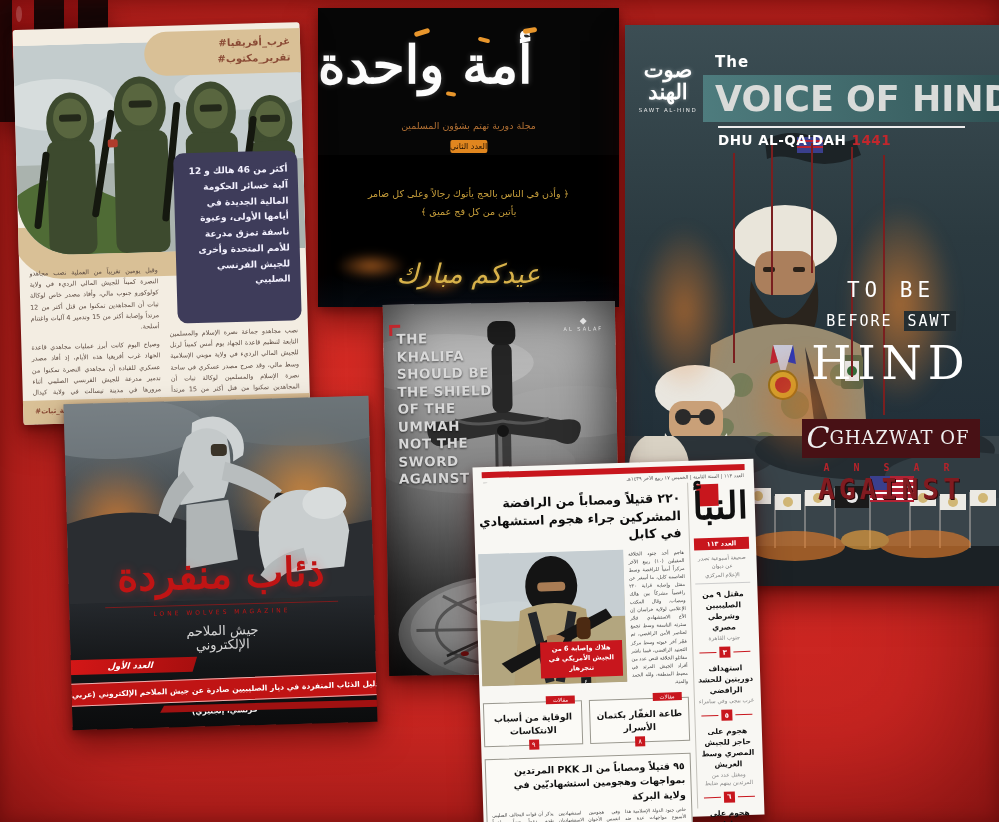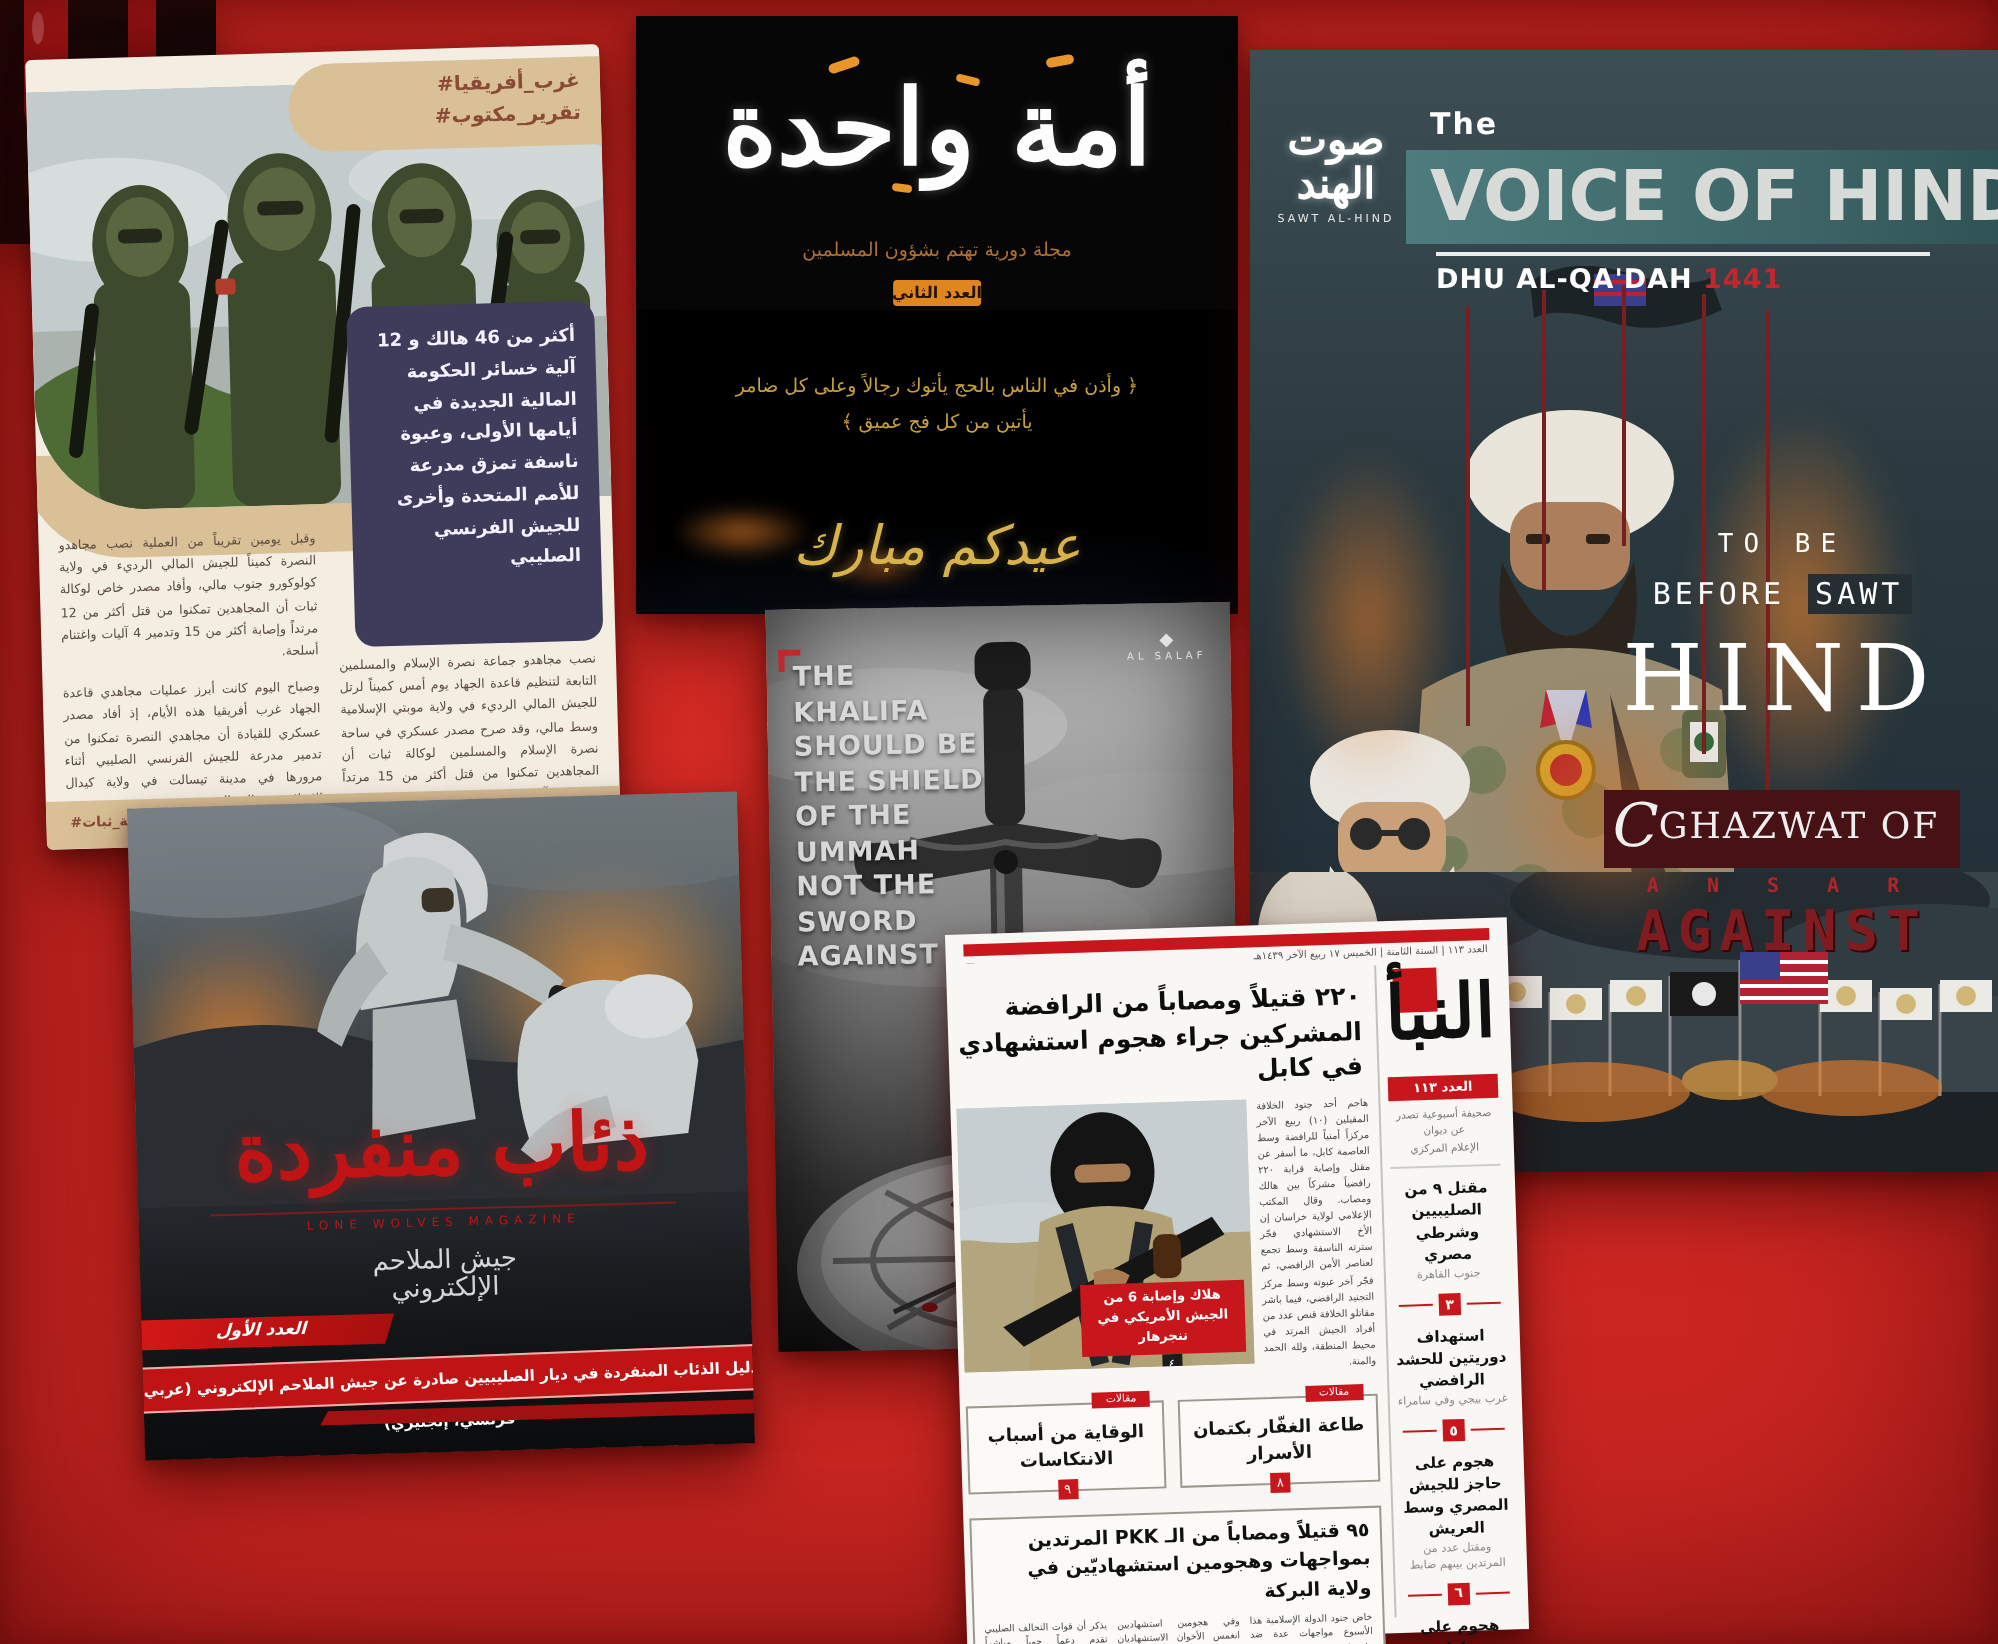--- a/index.html
+++ b/index.html
@@ -23,25 +23,25 @@
   #thabat .cols{top:238px;left:10px;right:10px;bottom:28px;z-index:4;display:flex;gap:10px;direction:rtl;}
   #thabat .col{flex:1;color:#5c4b41;font-size:6.3px;line-height:1.78;text-align:justify;direction:rtl;}
   #thabat .col.right .spacer{height:64px;}
   #thabat .col p{margin:0 0 7px 0;}
   #thabat .footer{left:0;right:0;bottom:0;height:24px;background:#d9c096;z-index:6;color:#8a4a35;}
   #thabat .footer .date{position:absolute;right:14px;top:6px;font-size:8.2px;font-weight:bold;direction:rtl;}
   #thabat .footer .tag{position:absolute;left:12px;top:7px;font-size:7px;font-weight:bold;}
 
   
   #ummah{left:318px;top:8px;width:301px;height:299px;background:#060606;z-index:1;overflow:hidden;}
-  #ummah .title{top:26px;left:0;width:100%;text-align:center;color:#fdfdfd;font-size:52px;font-weight:bold;
+  #ummah .title{top:26px;left:0;width:100%;color:#fdfdfd;font-size:52px;font-weight:bold;
      font-family:"DejaVu Serif",serif;letter-spacing:2px;text-shadow:0 0 6px rgba(255,255,255,.25);}
   #ummah .acc{position:absolute;background:#e8962c;border-radius:3px;}
   #ummah .subtitle{top:112px;left:0;width:100%;text-align:center;color:#b06f33;font-size:9.5px;direction:rtl;}
-  #ummah .badge{top:132px;left:50%;transform:translateX(-50%);background:#e0861f;color:#241303;font-size:8px;font-weight:bold;
+  #ummah .badge{top:132px;left:50%;transform:translateX(-50%);background:#e0861f;color:#241303;font-size:8px;font-weight:normal;
      padding:2px 0;border-radius:2px;direction:rtl;}
   #ummah .earth{bottom:0;left:0;width:100%;height:152px;
      background:radial-gradient(130% 95% at 50% 165%, #7db7e0 0%, #3c6f9c 40%, #16314a 58%, #050a10 74%, #000 100%);}
   #ummah .glow1,#ummah .glow2{position:absolute;border-radius:50%;filter:blur(4px);}
   #ummah .glow1{left:18px;bottom:28px;width:70px;height:26px;background:radial-gradient(closest-side,#e07b2ab0,#0000);}
   #ummah .glow2{left:96px;bottom:14px;width:50px;height:18px;background:radial-gradient(closest-side,#d06a2090,#0000);}
   #ummah .verse{bottom:86px;left:0;width:100%;text-align:center;color:#c9a03c;font-size:9.5px;line-height:1.9;direction:rtl;}
   #ummah .sig{bottom:18px;left:0;width:100%;text-align:center;color:#d8b24a;font-size:27px;font-style:italic;
      font-family:"DejaVu Serif",serif;text-shadow:0 0 5px rgba(216,178,74,.4);}
 
@@ -55,21 +55,21 @@
   #voh .band{top:50px;left:78px;right:0;height:47px;background:linear-gradient(90deg,#4e7c7e 0%, #3c6365 70%, #305355 100%);
      display:flex;align-items:center;z-index:3;}
   #voh .band .t{color:#d9dbd9;font-weight:bold;font-size:35px;letter-spacing:0px;padding-left:12px;flex:1;white-space:nowrap;}
   #voh .band .issue{width:15px;height:47px;background:#b5232a;position:relative;}
   #voh .rule{top:101px;left:93px;width:247px;height:2px;background:#ececec;z-index:4;}
   #voh .dateline{top:107px;left:93px;color:#fff;font-weight:bold;font-size:13.5px;letter-spacing:.5px;z-index:4;}
   #voh .dateline em{font-style:normal;color:#c1272d;}
   #voh .string{position:absolute;width:2px;background:#7a1f1f;z-index:2;}
   #voh .flame{position:absolute;border-radius:50%;filter:blur(7px);z-index:1;}
   #voh .headline{top:238px;right:8px;width:200px;text-align:center;color:#fff;z-index:5;font-family:"DejaVu Sans Mono",monospace;}
-  #voh .hl1{font-size:13px;letter-spacing:5px;line-height:1.5;}
+  #voh .hl1{font-size:21px;letter-spacing:5px;line-height:1.5;margin-top:12px;}
   #voh .hl2{font-size:21px;letter-spacing:2px;line-height:1.5;}
   #voh .hl3{font-size:15px;letter-spacing:2px;line-height:1.9;}
   #voh .hl3 .chip{background:#252e32;padding:1px 4px;}
   #voh .hl4{font-family:"DejaVu Serif",serif;font-size:46px;letter-spacing:6px;font-weight:normal;line-height:1.25;}
   #voh .fchip{display:inline-block;background:#481115;padding:1px 10px 3px 4px;margin-top:26px;color:#efefef;font-family:"DejaVu Serif",serif;}
   #voh .fchip .c{font-size:30px;font-style:italic;vertical-align:-4px;}
   #voh .fchip .f{font-size:18px;letter-spacing:1px;}
   #voh .ansar{margin-top:4px;color:#b5232a;font-size:10px;font-weight:bold;letter-spacing:9px;}
   #voh .ghazwat{color:#801b20;font-weight:bold;font-size:28px;letter-spacing:4px;text-shadow:1px 1px 0 #30080a;}
   #voh .ulhind{color:#801b20;font-weight:bold;font-size:37px;letter-spacing:2px;text-shadow:1px 1px 0 #30080a;}

